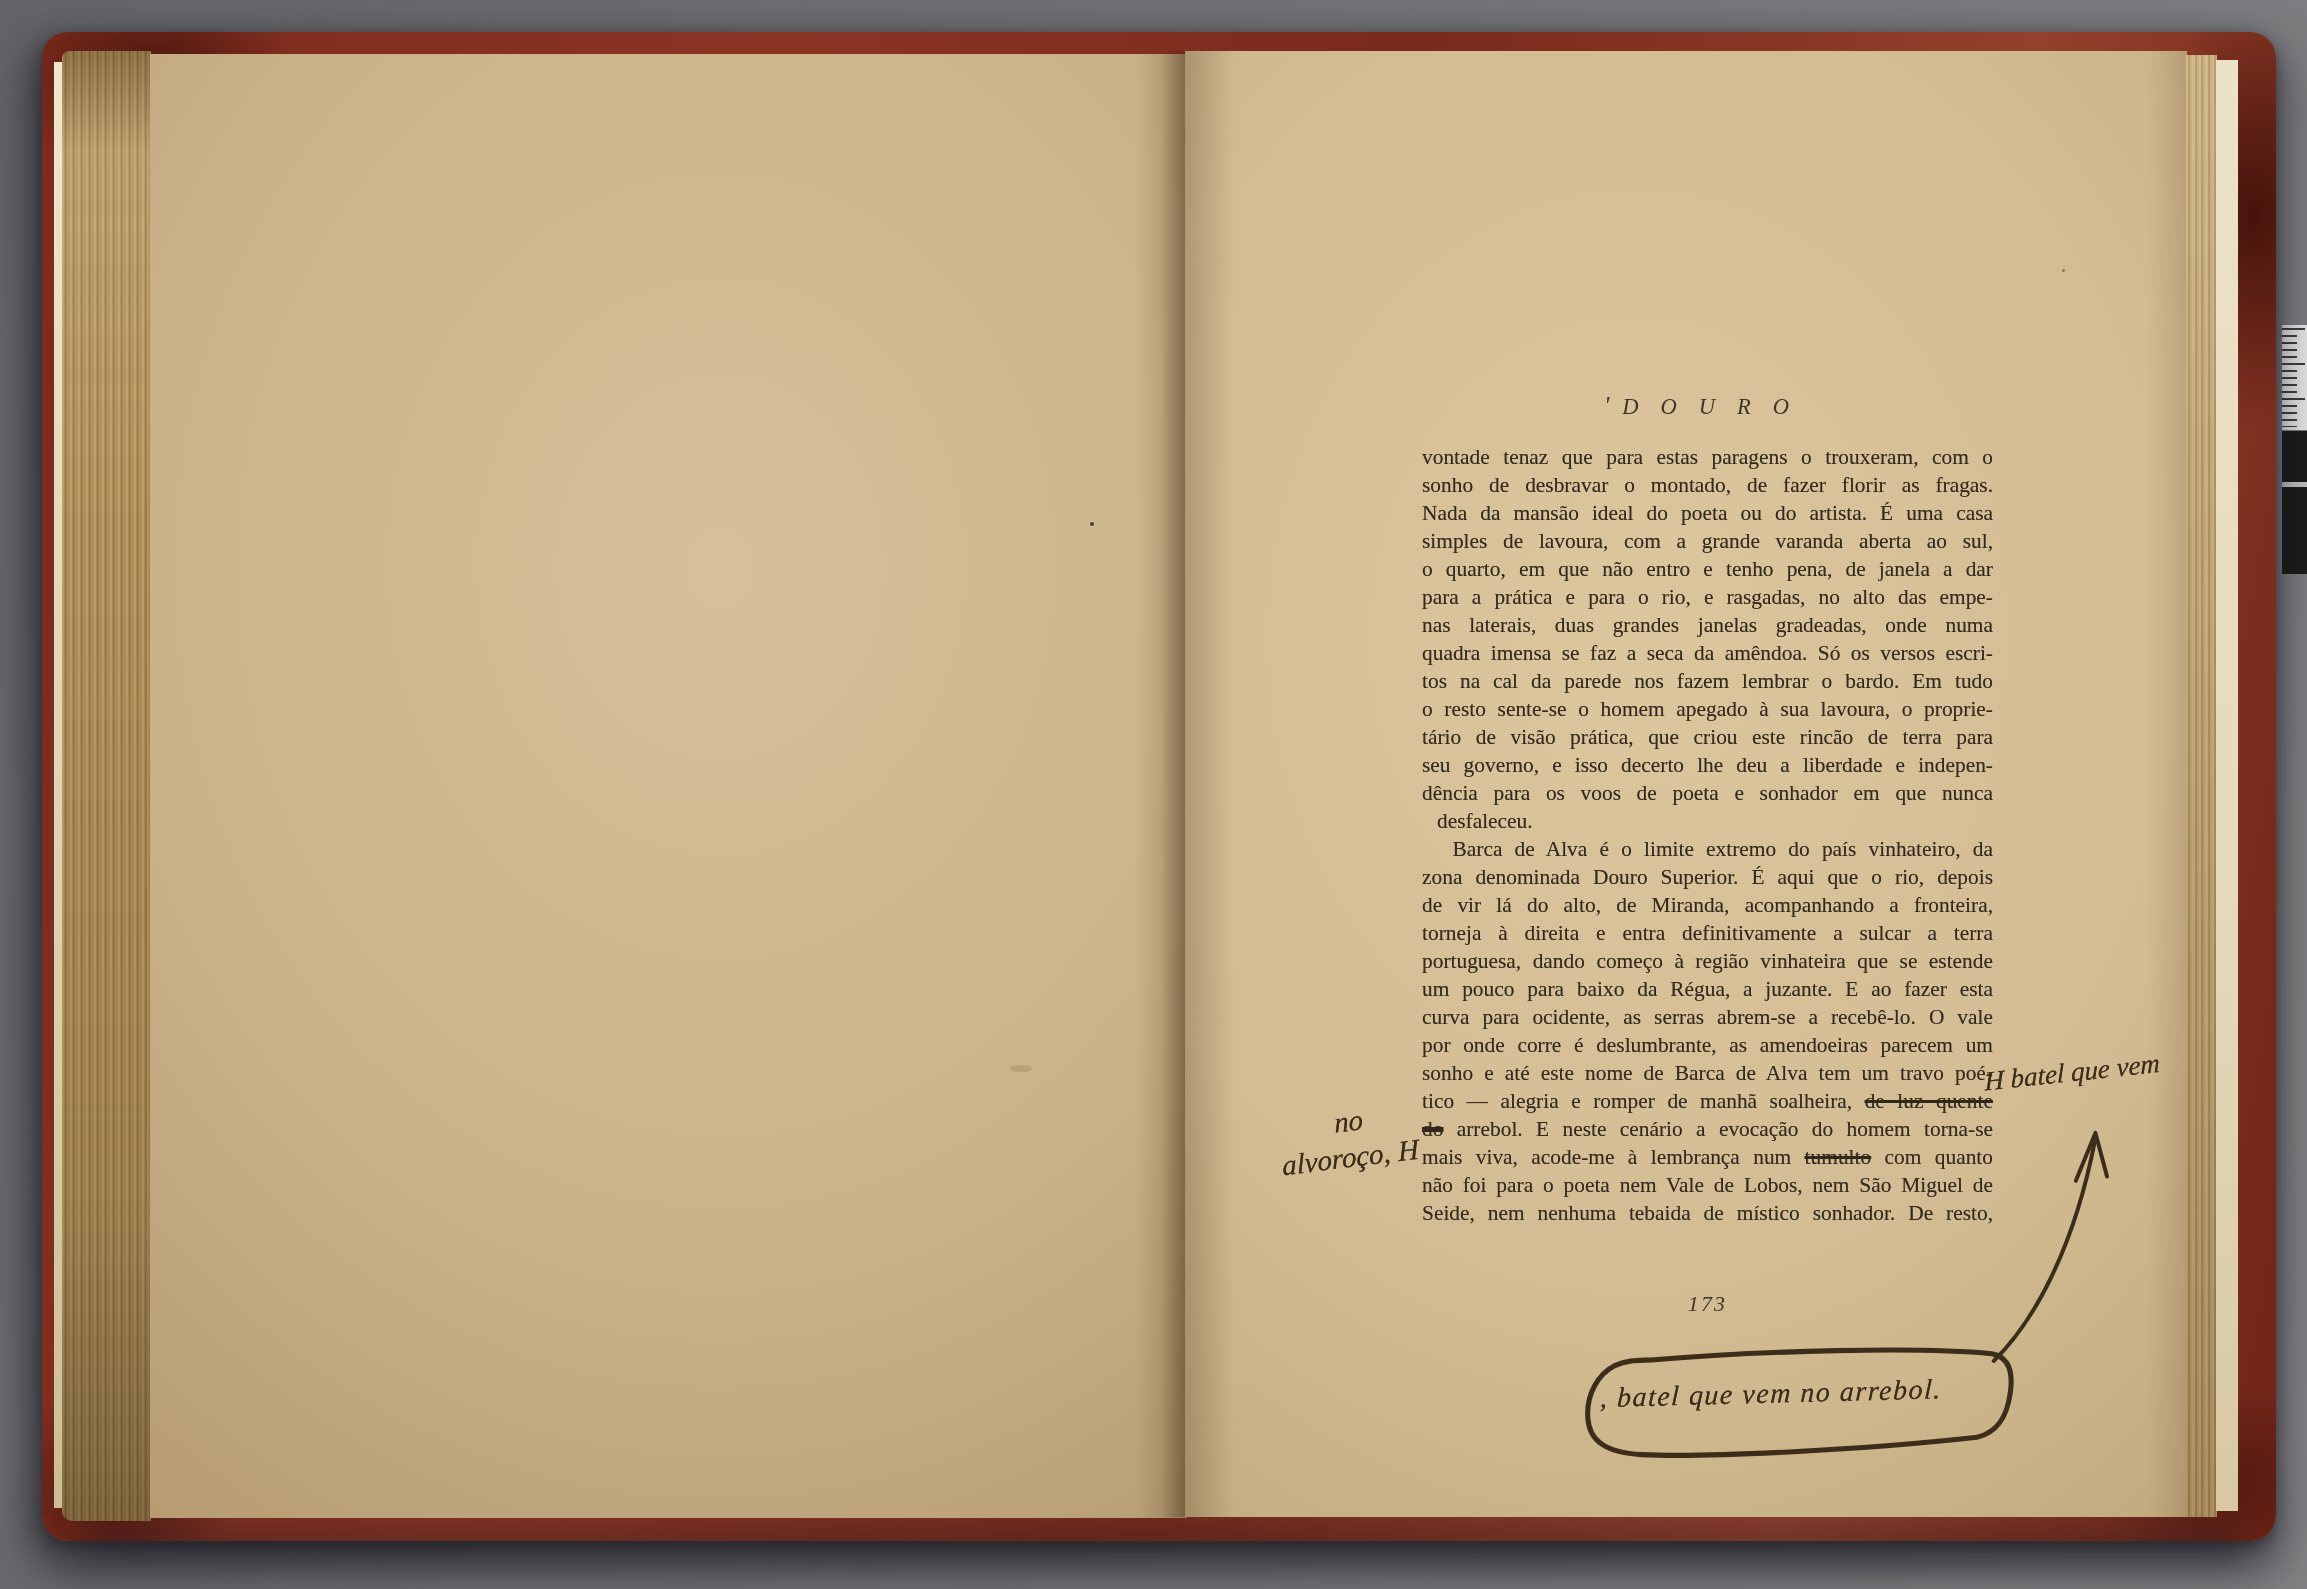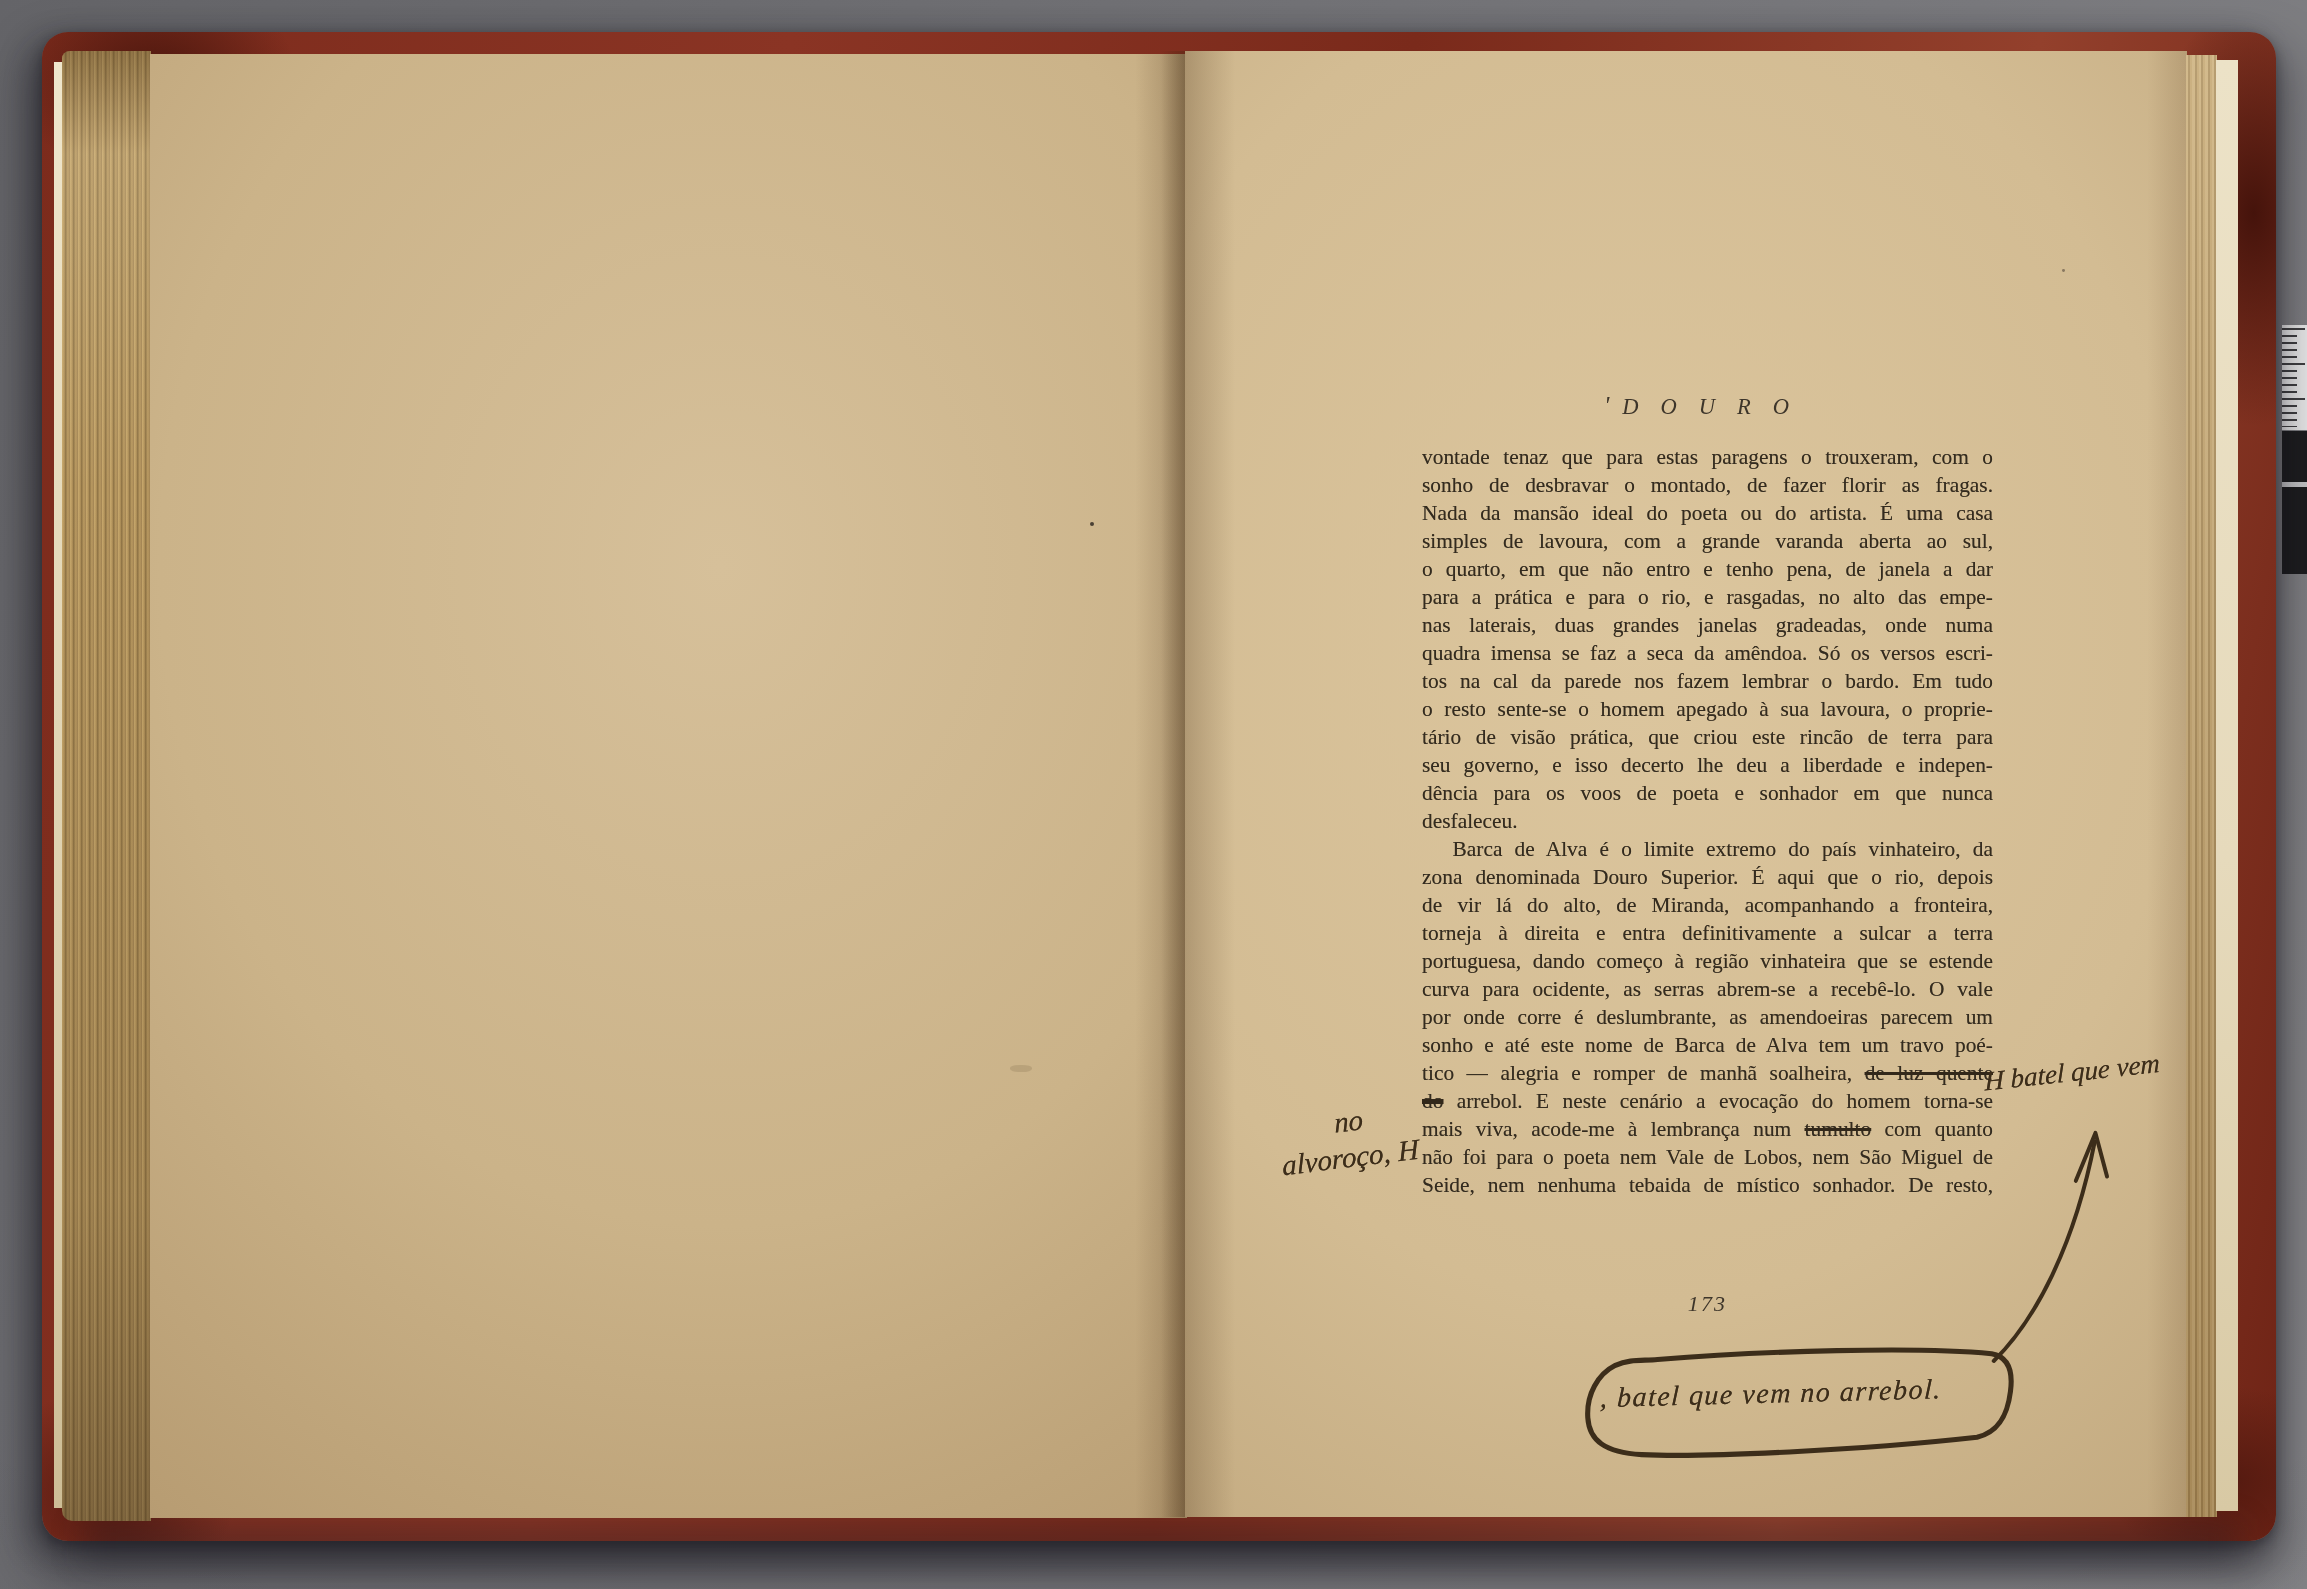--- a/index.html
+++ b/index.html
@@ -72,21 +72,21 @@
   .speck-2{left:860px;top:1011px;width:22px;height:6.5px;border-radius:45%;background:rgba(120,100,70,.22);}
   .speck-3{left:2072px;top:270px;width:2.9px;height:2.9px;background:rgba(74,64,52,.55);}
 
   
   .running-head{position:absolute;left:237px;top:341px;width:571px;text-align:center;
     font-style:italic;font-size:22.5px;letter-spacing:22px;color:#3d352a;white-space:nowrap;}
   .head-mark{letter-spacing:0;margin-right:13px;font-size:25px;}
   .text-block{position:absolute;left:237px;top:392px;width:571px;color:var(--ink-print,#332b1f);
     font-size:21.4px;text-shadow:0 0 0.4px rgba(50,40,25,.45);}
   .line{height:28px;line-height:28px;text-align:justify;text-align-last:justify;}
-  .line.short{text-align-last:left;}
+  .line.short{text-align-last:left;margin-left:15px;}
   .line.indent{text-indent:30.5px;}
   .strike{text-decoration:line-through;text-decoration-thickness:2.5px;text-decoration-color:#32281a;}
   .strike.heavy{text-decoration-thickness:5.1px;}
   .page-number{position:absolute;left:237px;top:1222px;width:571px;text-align:center;
     font-style:italic;font-size:22px;letter-spacing:2.2px;color:#3d352a;margin-top:18px;}
 
   
   .hand{font-style:italic;color:var(--ink-hand,#3c2d1a);text-shadow:0 0 0.5px rgba(60,45,26,.8);}
   .note-left{position:absolute;left:81px;top:1052px;width:167px;text-align:center;
     font-size:29px;transform:rotate(-7deg) skewX(-4deg);line-height:36px;}
@@ -139,20 +139,21 @@
         <div class="line"><span>o resto sente-se o homem apegado à sua lavoura, o proprie-</span></div>
         <div class="line"><span>tário de visão prática, que criou este rincão de terra para</span></div>
         <div class="line"><span>seu governo, e isso decerto lhe deu a liberdade e indepen-</span></div>
         <div class="line"><span>dência para os voos de poeta e sonhador em que nunca</span></div>
         <div class="line short"><span>desfaleceu.</span></div>
         <div class="line indent"><span>Barca de Alva é o limite extremo do país vinhateiro, da</span></div>
         <div class="line"><span>zona denominada Douro Superior. É aqui que o rio, depois</span></div>
         <div class="line"><span>de vir lá do alto, de Miranda, acompanhando a fronteira,</span></div>
         <div class="line"><span>torneja à direita e entra definitivamente a sulcar a terra</span></div>
         <div class="line"><span>portuguesa, dando começo à região vinhateira que se estende</span></div>
+        <div class="line"><span>um pouco para baixo da Régua, a juzante. E ao fazer esta</span></div>
         <div class="line"><span>curva para ocidente, as serras abrem-se a recebê-lo. O vale</span></div>
         <div class="line"><span>por onde corre é deslumbrante, as amendoeiras parecem um</span></div>
         <div class="line"><span>sonho e até este nome de Barca de Alva tem um travo poé-</span></div>
         <div class="line"><span>tico — alegria e romper de manhã soalheira, </span><span class="strike">de luz quente</span></div>
         <div class="line"><span class="strike heavy">do</span><span> arrebol. E neste cenário a evocação do homem torna-se</span></div>
         <div class="line"><span>mais viva, acode-me à lembrança num </span><span class="strike">tumulto</span><span> com quanto</span></div>
         <div class="line"><span>não foi para o poeta nem Vale de Lobos, nem São Miguel de</span></div>
         <div class="line"><span>Seide, nem nenhuma tebaida de místico sonhador. De resto,</span></div>
       </div>
 

